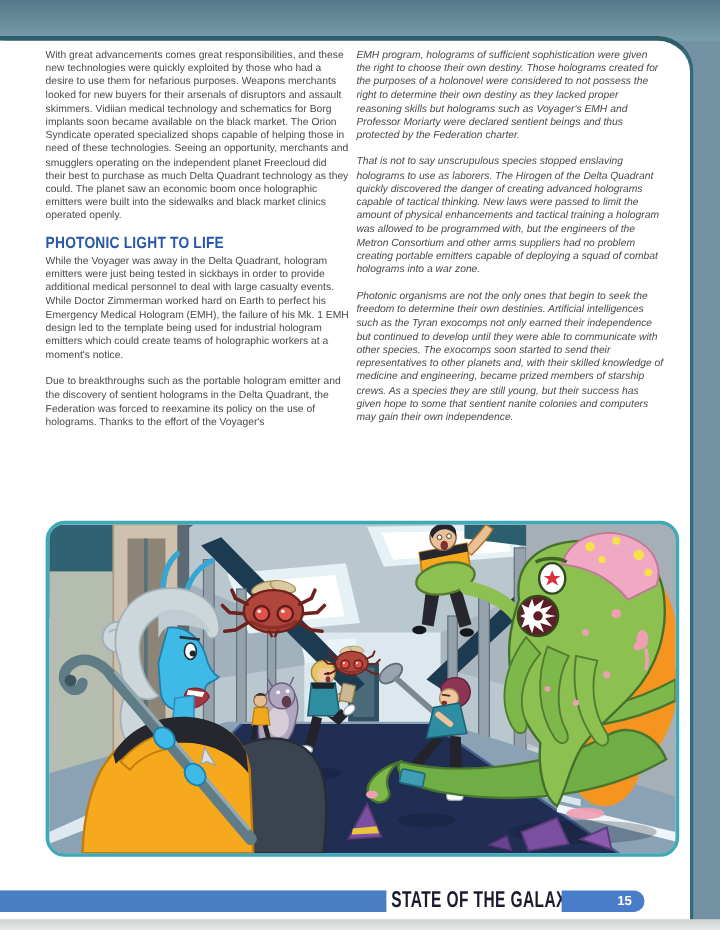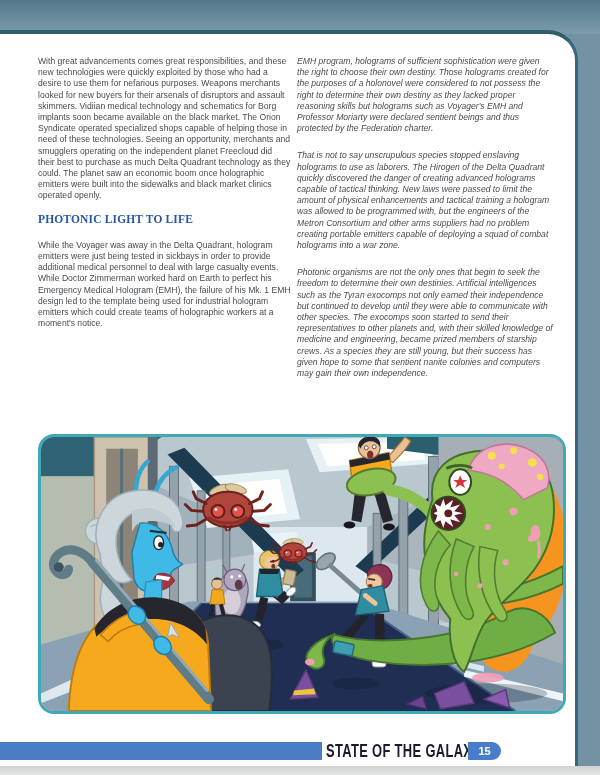--- a/index.html
+++ b/index.html
@@ -11,49 +11,50 @@
   .top-band{position:absolute;top:0;left:0;width:600px;height:34px;
     background:linear-gradient(#55798a,#7b9cab);}
   .paper{position:absolute;top:30px;left:0;width:578px;height:745px;
     background:#ffffff;box-sizing:border-box;
     border-top:4px solid #2c5e6c;border-right:3px solid #35687a;
     border-top-right-radius:30px;}
   .col{position:absolute;top:40px;width:253px;font-size:8.6px;line-height:11.2px;
     color:#474b4f;text-align:left;}
   .col-left{left:38px;}
   .col-right{left:297px;width:256px;font-style:italic;}
-  .col p{margin:16px 0 11px 0;}
+  .col p{margin:0 0 11px 0;}
   .section-heading{margin:7px 0 4px 0;font-size:13.5px;font-weight:bold;color:#2757a8;
-    letter-spacing:.2px;white-space:nowrap;font-family:Liberation Serif, serif;}
+    letter-spacing:.2px;white-space:nowrap;}
   .section-heading span{display:inline-block;transform:scaleX(.85);transform-origin:0 50%;}
   .figure{position:absolute;left:38px;top:434px;width:528px;height:280px;
     border:3px solid #3fa9b8;border-radius:16px;overflow:hidden;box-sizing:border-box;
     background:#c6d2d8;}
   .figure svg{display:block;width:100%;height:100%;}
   .footer-bar{position:absolute;left:0;top:742px;width:322px;height:18px;background:#4a7dc3;}
   .footer-title{position:absolute;left:326px;top:740px;height:21px;line-height:21px;
     font-size:19px;font-weight:bold;color:#1a1b2c;white-space:nowrap;}
   .footer-title span{display:inline-block;transform:scaleX(.68);transform-origin:0 50%;
     letter-spacing:.5px;}
   .page-badge{position:absolute;left:468px;top:742px;width:33px;height:18px;
     background:#4a7dc9;border-radius:0 10px 10px 0;color:#fff;font-size:11px;
-    font-weight:bold;text-align:center;line-height:18px;}
+    font-weight:bold;text-align:center;line-height:18px;padding-left:36px;}
   .bottom-edge{position:absolute;left:0;bottom:0;width:600px;height:9px;
     background:linear-gradient(#cfd2d3,#e6e7e7);}
 </style>
 </head>
 <body>
 
 <div class="top-band"></div>
 <div class="paper"></div>
 
 <div class="col col-left">
   <p>With great advancements comes great responsibilities, and these new technologies were quickly exploited by those who had a desire to use them for nefarious purposes. Weapons merchants looked for new buyers for their arsenals of disruptors and assault skimmers. Vidiian medical technology and schematics for Borg implants soon became available on the black market. The Orion Syndicate operated specialized shops capable of helping those in need of these technologies. Seeing an opportunity, merchants and smugglers operating on the independent planet Freecloud did their best to purchase as much Delta Quadrant technology as they could. The planet saw an economic boom once holographic emitters were built into the sidewalks and black market clinics operated openly.</p>
   <h2 class="section-heading"><span>PHOTONIC LIGHT TO LIFE</span></h2>
   <p>While the Voyager was away in the Delta Quadrant, hologram emitters were just being tested in sickbays in order to provide additional medical personnel to deal with large casualty events. While Doctor Zimmerman worked hard on Earth to perfect his Emergency Medical Hologram (EMH), the failure of his Mk. 1 EMH design led to the template being used for industrial hologram emitters which could create teams of holographic workers at a moment's notice.</p>
+  <p>Due to breakthroughs such as the portable hologram emitter and the discovery of sentient holograms in the Delta Quadrant, the Federation was forced to reexamine its policy on the use of holograms. Thanks to the effort of the Voyager's</p>
 </div>
 
 <div class="col col-right">
   <p>EMH program, holograms of sufficient sophistication were given the right to choose their own destiny. Those holograms created for the purposes of a holonovel were considered to not possess the right to determine their own destiny as they lacked proper reasoning skills but holograms such as Voyager's EMH and Professor Moriarty were declared sentient beings and thus protected by the Federation charter.</p>
   <p>That is not to say unscrupulous species stopped enslaving holograms to use as laborers. The Hirogen of the Delta Quadrant quickly discovered the danger of creating advanced holograms capable of tactical thinking. New laws were passed to limit the amount of physical enhancements and tactical training a hologram was allowed to be programmed with, but the engineers of the Metron Consortium and other arms suppliers had no problem creating portable emitters capable of deploying a squad of combat holograms into a war zone.</p>
   <p>Photonic organisms are not the only ones that begin to seek the freedom to determine their own destinies. Artificial intelligences such as the Tyran exocomps not only earned their independence but continued to develop until they were able to communicate with other species. The exocomps soon started to send their representatives to other planets and, with their skilled knowledge of medicine and engineering, became prized members of starship crews. As a species they are still young, but their success has given hope to some that sentient nanite colonies and computers may gain their own independence.</p>
 </div>
 
 <div class="figure" role="img" aria-label="Cartoon starship corridor scene: a blue-skinned officer in a gold uniform grips a metal bar while red insect parasites fly down the hallway, crew members in teal flee, and a green tentacled monster with a pink spotted crest lifts an officer in gold into the air.">
   <svg viewBox="0 0 528 280" preserveAspectRatio="none">

